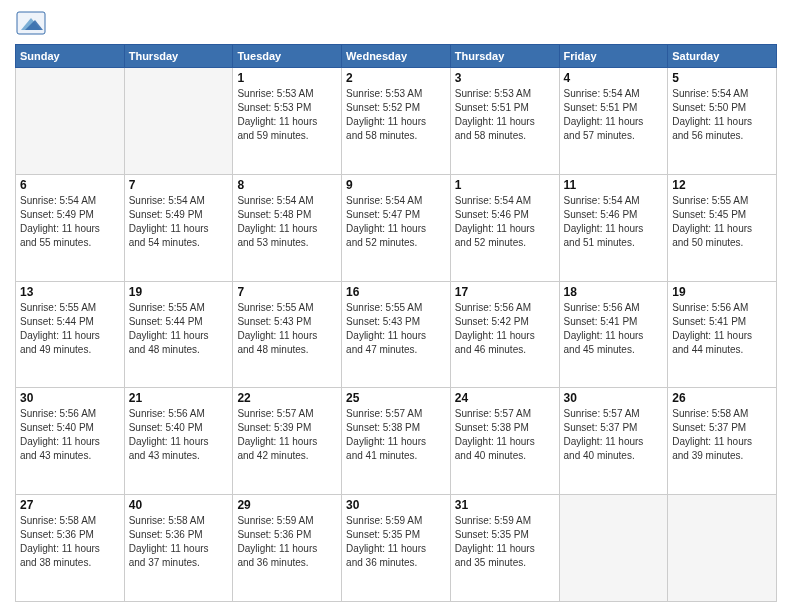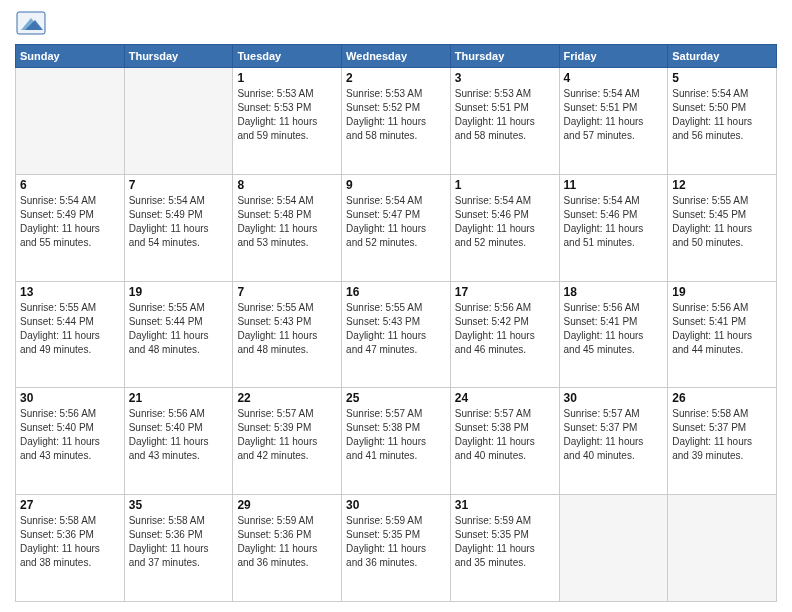--- a/index.html
+++ b/index.html
@@ -318,21 +318,21 @@
         </tr>
         <tr>
           <td>
             <span class="day-num">27</span>
             <div class="day-info" style="white-space: pre-line;">Sunrise: 5:58 AM
 Sunset: 5:36 PM
 Daylight: 11 hours
 and 38 minutes.</div>
           </td>
           <td>
-            <span class="day-num">35</span>
+            <span class="day-num">40</span>
             <div class="day-info" style="white-space: pre-line;">Sunrise: 5:58 AM
 Sunset: 5:36 PM
 Daylight: 11 hours
 and 37 minutes.</div>
           </td>
           <td>
             <span class="day-num">29</span>
             <div class="day-info" style="white-space: pre-line;">Sunrise: 5:59 AM
 Sunset: 5:36 PM
 Daylight: 11 hours

